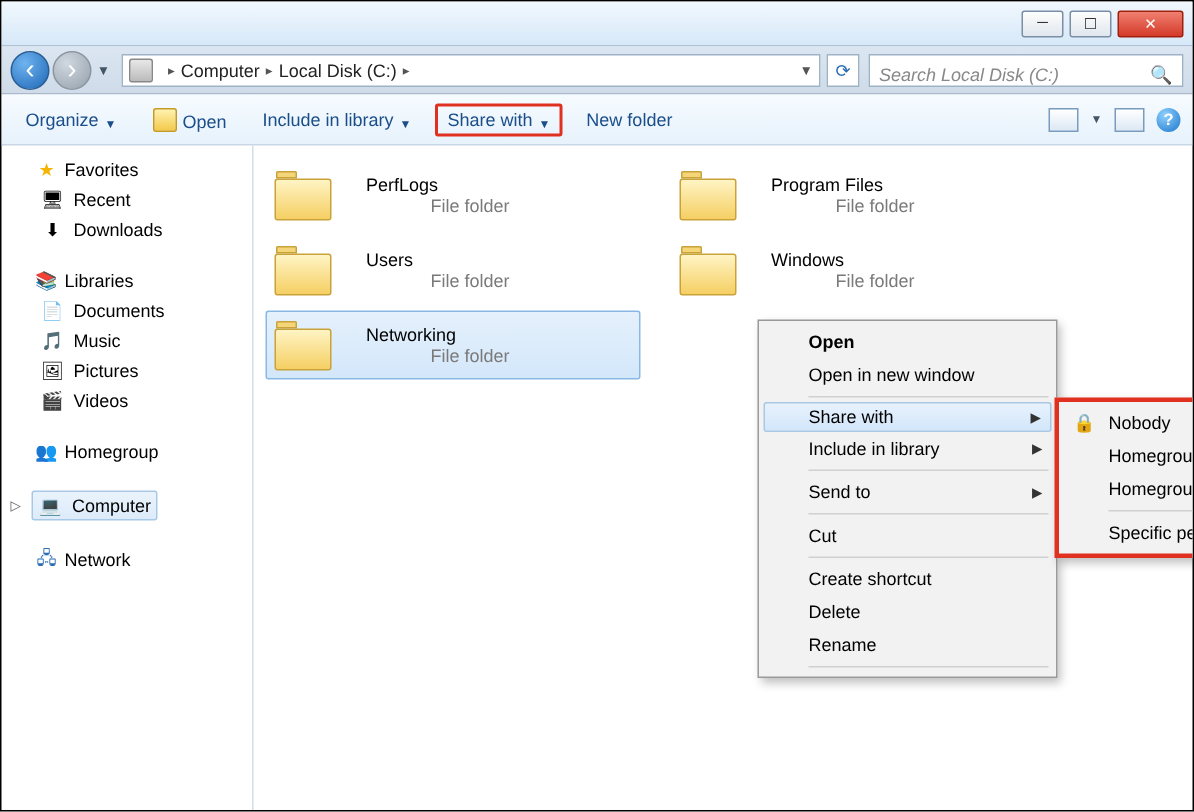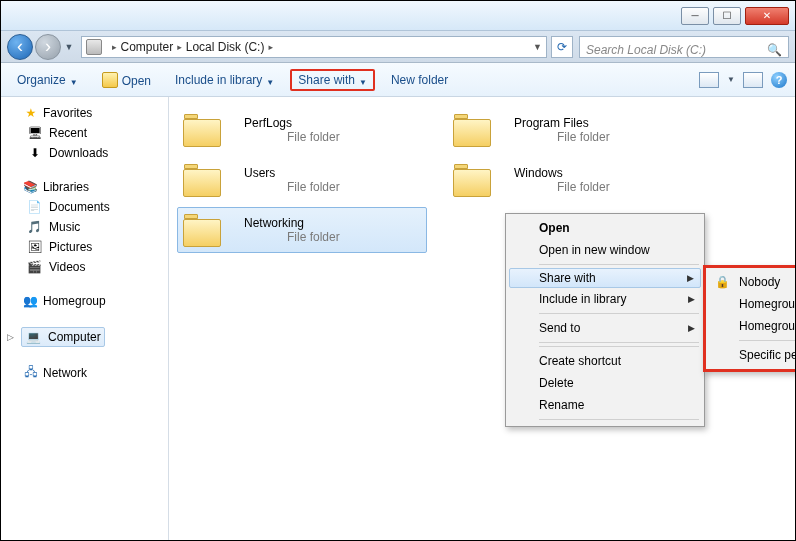--- a/index.html
+++ b/index.html
@@ -319,20 +319,23 @@
       <div class="ctx-item">
           <span>Include in library</span>
           <span class="sub">▶</span>
         </div>
       <div class="ctx-sep"></div>
       <div class="ctx-item">
           <span>Send to</span>
           <span class="sub">▶</span>
         </div>
       <div class="ctx-sep"></div>
+      <div class="ctx-item">
+          <span>Cut</span>
+        </div>
       <div class="ctx-sep"></div>
       <div class="ctx-item">
           <span>Create shortcut</span>
         </div>
       <div class="ctx-item">
           <span>Delete</span>
         </div>
       <div class="ctx-item">
           <span>Rename</span>
         </div>

